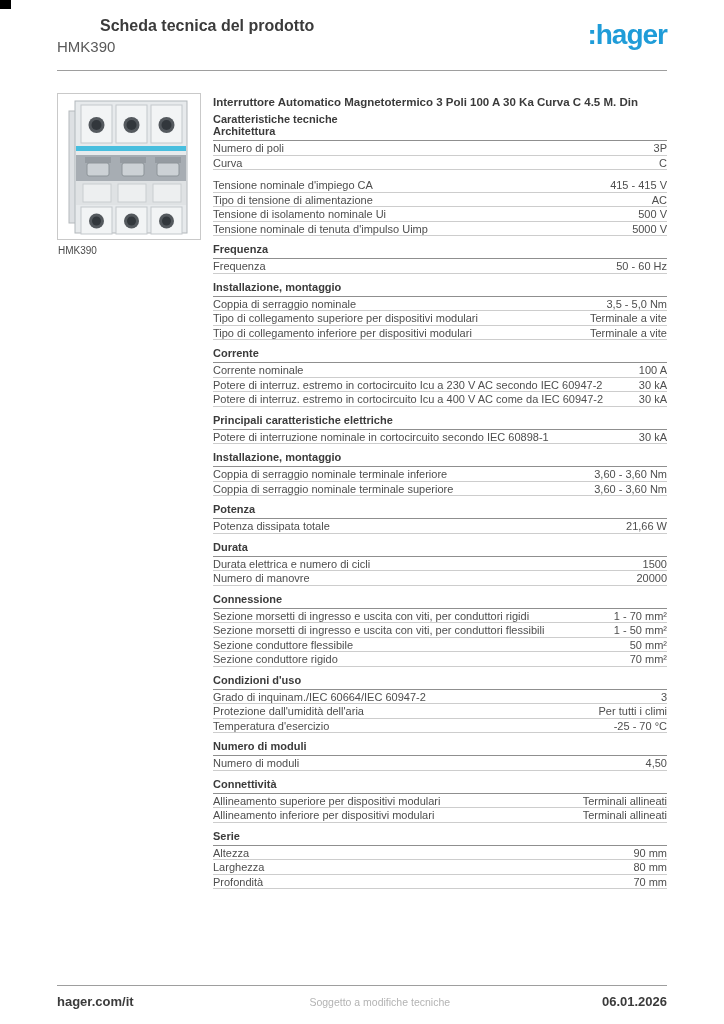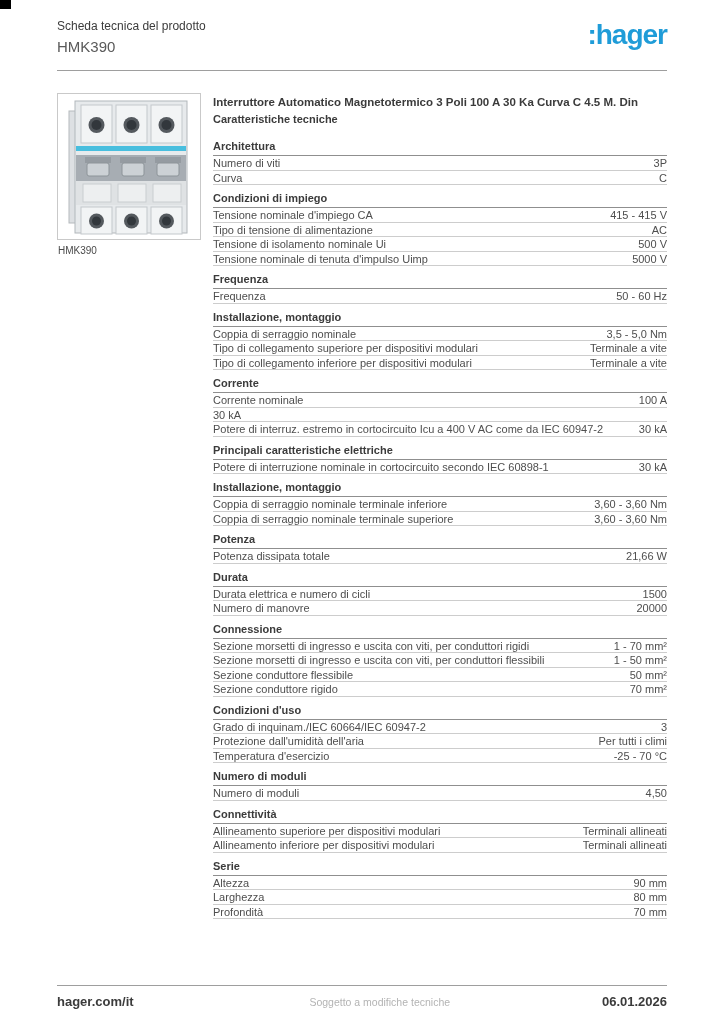--- a/index.html
+++ b/index.html
@@ -10,34 +10,34 @@
     color: #4a4a4a;
     position: relative;
     overflow: hidden;
   }
   .page { position: absolute; inset: 0; background: #fff; }
 
   .corner-mark { position: absolute; left: 0; top: 0; width: 11px; height: 9px; background: #000; }
 
   
   .header { position: absolute; left: 57px; right: 57px; top: 16px; }
-  .header-title { font-size: 12px; font-weight: normal; color: #3b3b3b; line-height: 20px; }
+  .header-title { font-size: 16px; font-weight: bold; color: #3b3b3b; line-height: 20px; margin-left: 43px; }
   .header-subtitle { font-size: 15px; color: #5a5a5a; line-height: 19px; margin-top: 1px; }
   .logo { position: absolute; right: 0; top: 4px; font-size: 28px; font-weight: bold; letter-spacing: -1px; line-height: 30px; margin-left: 10px; }
   .header-rule { position: absolute; left: 57px; right: 57px; top: 70px; border-top: 1px solid #9e9e9e; }
 
   
   .image-box { position: absolute; left: 57px; top: 93px; width: 144px; height: 147px; border: 1px solid #c9c9c9; background: #fff; display: flex; align-items: center; justify-content: center; }
   .image-caption { position: absolute; left: 58px; top: 245px; font-size: 10px; color: #4a4a4a; }
 
   
   .content { position: absolute; left: 213px; top: 95px; width: 454px; }
   .product-title { font-size: 11.5px; font-weight: bold; color: #3b3b3b; line-height: 14px; }
   .tech-heading { margin-top: 4px; font-size: 11px; font-weight: bold; color: #3b3b3b; line-height: 13px; }
-  .sections { margin-top: 15px; }
+  .sections { }
   .section { margin-bottom: 8px; }
   .section-heading { font-size: 11px; font-weight: bold; color: #3b3b3b; line-height: 11px; padding-bottom: 3px; border-bottom: 1px solid #8f8f8f; }
   .spec-row { display: flex; justify-content: space-between; align-items: baseline; font-size: 11px; color: #4e4e4e; line-height: 12px; padding: 1px 0 0.5px 0; border-bottom: 1px solid #cdcdcd; }
   .spec-label { text-align: left; padding-right: 10px; }
   .spec-value { white-space: nowrap; flex-shrink: 0; }
 
   
   .footer { position: absolute; left: 57px; right: 57px; top: 985px; border-top: 1px solid #9e9e9e; padding-top: 8px; display: flex; justify-content: space-between; align-items: baseline; }
   .footer-left, .footer-right { font-size: 13px; font-weight: bold; color: #3b3b3b; }
   .footer-center { font-size: 10.5px; color: #b3b3b3; margin-left: 24px; }
@@ -101,30 +101,29 @@
   </div>
   <div class="image-caption">HMK390</div>
 
   <div class="content">
     <div class="product-title">Interruttore Automatico Magnetotermico 3 Poli 100 A 30 Ka Curva C 4.5 M. Din</div>
     <div class="tech-heading">Caratteristiche tecniche</div>
     <div class="sections" id="sections">
         <div class="section">
           <div class="section-heading">Architettura</div>
           <div class="spec-row">
-            <span class="spec-label">Numero di viti</span>
+            <span class="spec-label">Numero di poli</span>
             <span class="spec-value">3P</span>
           </div>
           <div class="spec-row">
             <span class="spec-label">Curva</span>
             <span class="spec-value">C</span>
           </div>
         </div>
         <div class="section">
-          <div class="section-heading">Condizioni di impiego</div>
           <div class="spec-row">
             <span class="spec-label">Tensione nominale d'impiego CA</span>
             <span class="spec-value">415 - 415 V</span>
           </div>
           <div class="spec-row">
             <span class="spec-label">Tipo di tensione di alimentazione</span>
             <span class="spec-value">AC</span>
           </div>
           <div class="spec-row">
             <span class="spec-label">Tensione di isolamento nominale Ui</span>
@@ -157,20 +156,21 @@
             <span class="spec-value">Terminale a vite</span>
           </div>
         </div>
         <div class="section">
           <div class="section-heading">Corrente</div>
           <div class="spec-row">
             <span class="spec-label">Corrente nominale</span>
             <span class="spec-value">100 A</span>
           </div>
           <div class="spec-row">
+            <span class="spec-label">Potere di interruz. estremo in cortocircuito Icu a 230 V AC secondo IEC 60947-2</span>
             <span class="spec-value">30 kA</span>
           </div>
           <div class="spec-row">
             <span class="spec-label">Potere di interruz. estremo in cortocircuito Icu a 400 V AC come da IEC 60947-2</span>
             <span class="spec-value">30 kA</span>
           </div>
         </div>
         <div class="section">
           <div class="section-heading">Principali caratteristiche elettriche</div>
           <div class="spec-row">

